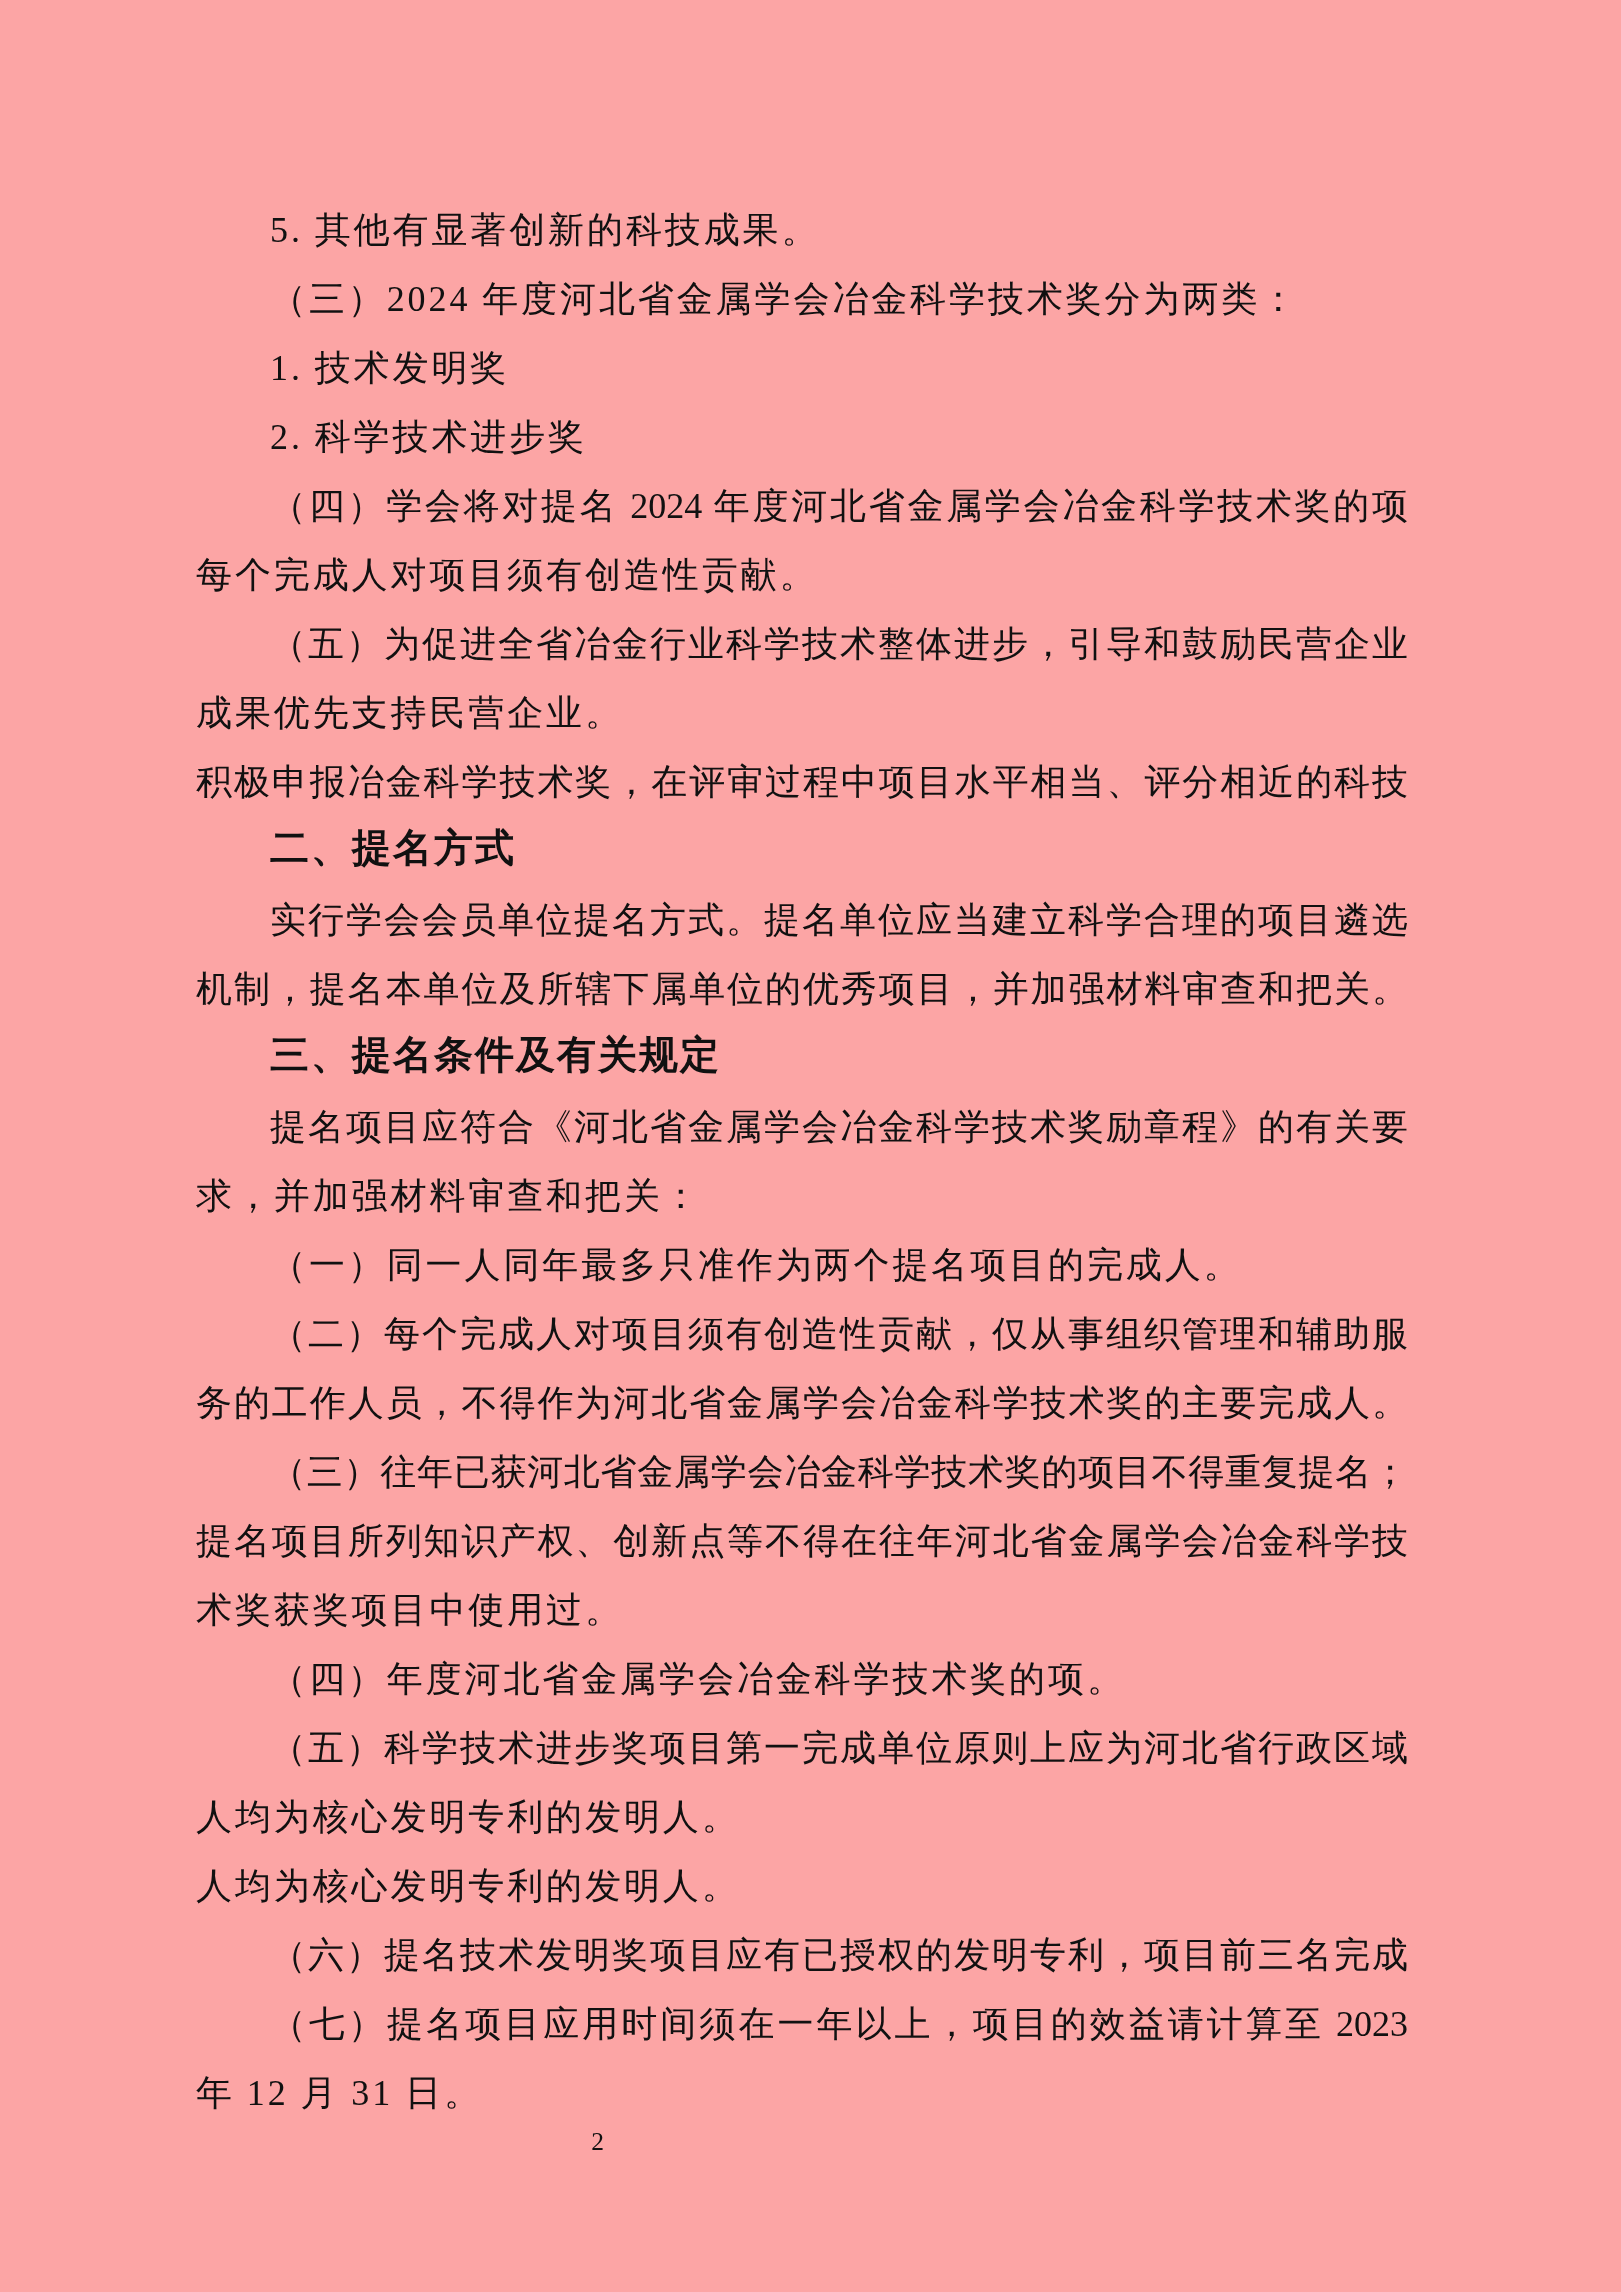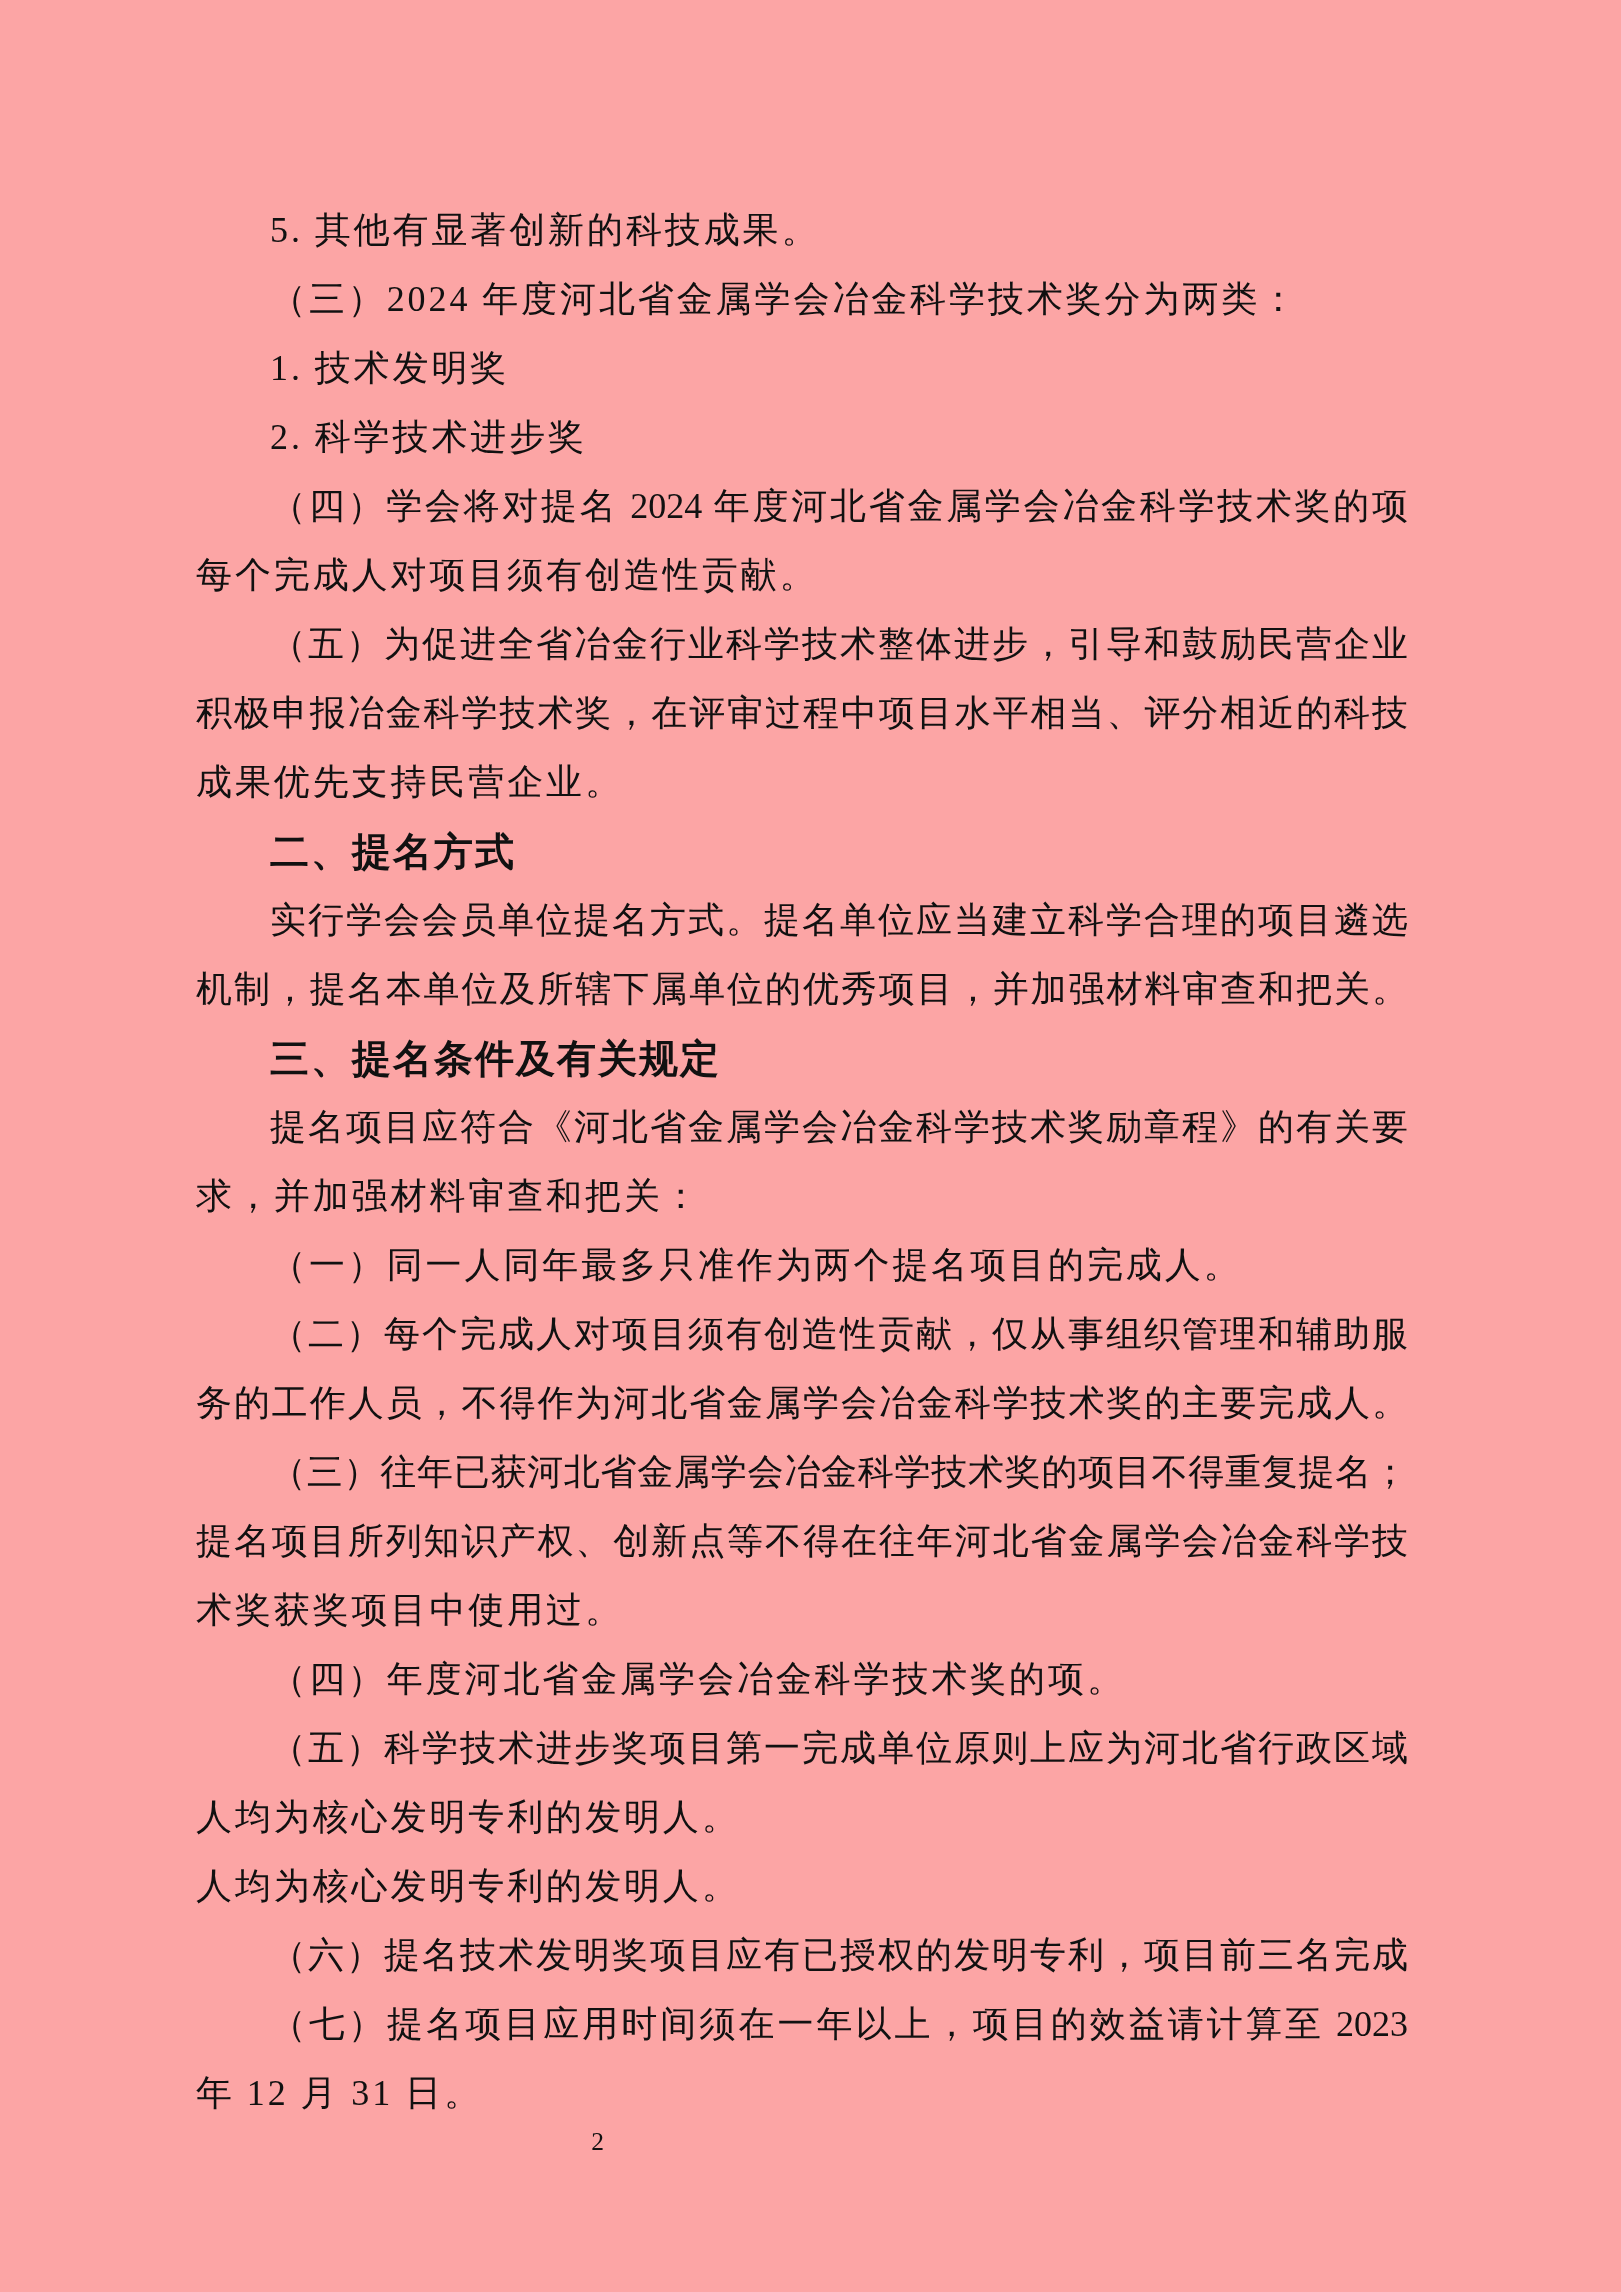--- a/index.html
+++ b/index.html
@@ -24,21 +24,21 @@
     white-space:nowrap;
   }
   .ind{ text-indent:74px; }
   .fill{
     letter-spacing:0;
     white-space:normal;
     text-align:justify;
     text-align-last:justify;
   }
   .head{
-    font-family:Liberation Sans, sans-serif;
+    font-family:Liberation Mono, monospace;
     font-weight:bold;
     font-size:39px;
     letter-spacing:2px;
   }
   .pageno{
     position:absolute;
     left:568px;top:2117px;
     width:59px;height:49px;
     line-height:49px;
     text-align:center;
@@ -51,22 +51,22 @@
 
 <div class="page">
   <div class="textblock">
     <div class="ln ind">5. 其他有显著创新的科技成果。</div>
     <div class="ln ind">（三）2024 年度河北省金属学会冶金科学技术奖分为两类：</div>
     <div class="ln ind">1. 技术发明奖</div>
     <div class="ln ind">2. 科学技术进步奖</div>
     <div class="ln ind fill">（四）学会将对提名 2024 年度河北省金属学会冶金科学技术奖的项</div>
     <div class="ln">每个完成人对项目须有创造性贡献。</div>
     <div class="ln ind fill">（五）为促进全省冶金行业科学技术整体进步，引导和鼓励民营企业</div>
+    <div class="ln">成果优先支持民营企业。</div>
     <div class="ln fill">积极申报冶金科学技术奖，在评审过程中项目水平相当、评分相近的科技</div>
-    <div class="ln">成果优先支持民营企业。</div>
     <div class="ln ind head">二、提名方式</div>
     <div class="ln ind fill">实行学会会员单位提名方式。提名单位应当建立科学合理的项目遴选</div>
     <div class="ln fill">机制，提名本单位及所辖下属单位的优秀项目，并加强材料审查和把关。</div>
     <div class="ln ind head">三、提名条件及有关规定</div>
     <div class="ln ind fill">提名项目应符合《河北省金属学会冶金科学技术奖励章程》的有关要</div>
     <div class="ln">求，并加强材料审查和把关：</div>
     <div class="ln ind">（一）同一人同年最多只准作为两个提名项目的完成人。</div>
     <div class="ln ind fill">（二）每个完成人对项目须有创造性贡献，仅从事组织管理和辅助服</div>
     <div class="ln fill">务的工作人员，不得作为河北省金属学会冶金科学技术奖的主要完成人。</div>
     <div class="ln ind fill">（三）往年已获河北省金属学会冶金科学技术奖的项目不得重复提名；</div>

